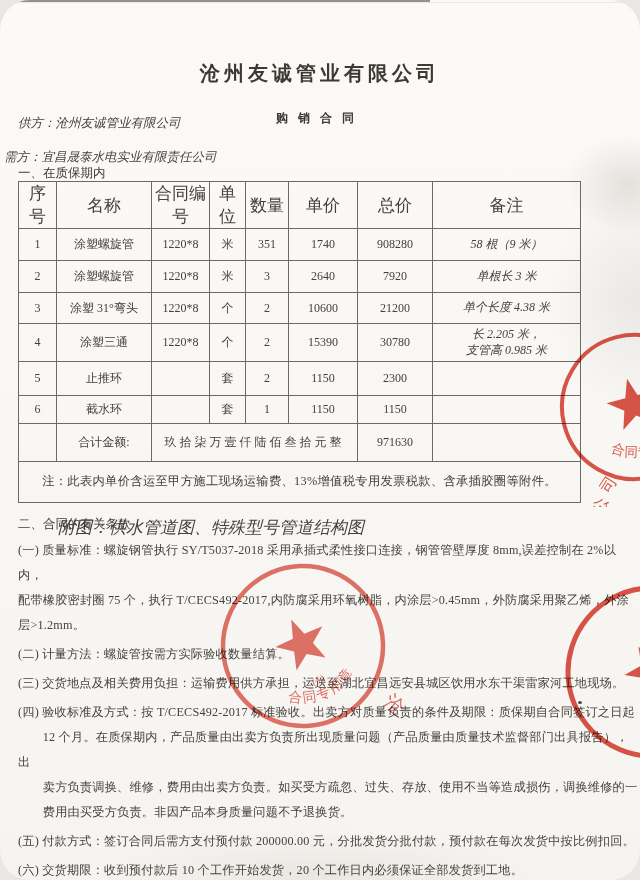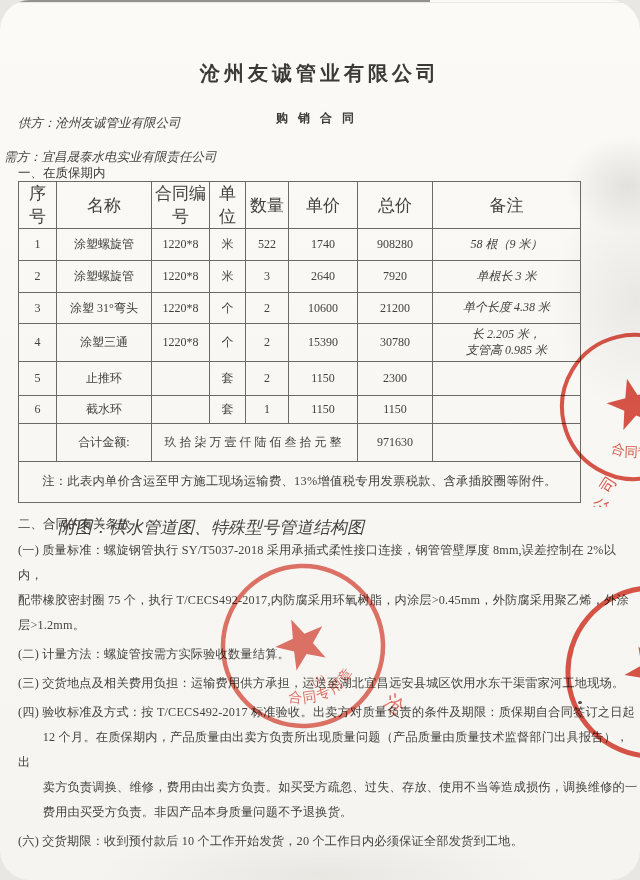--- a/index.html
+++ b/index.html
@@ -87,21 +87,21 @@
         <th>总价</th>
         <th>备注</th>
       </tr>
     </thead>
     <tbody>
       <tr class="r1">
         <td>1</td>
         <td>涂塑螺旋管</td>
         <td>1220*8</td>
         <td>米</td>
-        <td>522</td>
+        <td>351</td>
         <td>1740</td>
         <td>908280</td>
         <td class="remark">58 根（9 米）</td>
       </tr>
       <tr class="r2">
         <td>2</td>
         <td>涂塑螺旋管</td>
         <td>1220*8</td>
         <td>米</td>
         <td>3</td>
@@ -169,20 +169,21 @@
   <div class="abs terms">
     <p class="term">(一) 质量标准：螺旋钢管执行 SY/T5037-2018 采用承插式柔性接口连接，钢管管壁厚度 8mm,误差控制在 2%以内，
 配带橡胶密封圈 75 个，执行 T/CECS492-2017,内防腐采用环氧树脂，内涂层&gt;0.45mm，外防腐采用聚乙烯，外涂
 层&gt;1.2mm。</p>
     <p class="term">(二) 计量方法：螺旋管按需方实际验收数量结算。</p>
     <p class="term">(三) 交货地点及相关费用负担：运输费用供方承担，运送至湖北宜昌远安县城区饮用水东干渠雷家河工地现场。</p>
     <p class="term">(四) 验收标准及方式：按 T/CECS492-2017 标准验收。出卖方对质量负责的条件及期限：质保期自合同签订之日起
 　　12 个月。在质保期内，产品质量由出卖方负责所出现质量问题（产品质量由质量技术监督部门出具报告），出
 　　卖方负责调换、维修，费用由出卖方负责。如买受方疏忽、过失、存放、使用不当等造成损伤，调换维修的一
 　　费用由买受方负责。非因产品本身质量问题不予退换货。</p>
+    <p class="term">(五) 付款方式：签订合同后需方支付预付款 200000.00 元，分批发货分批付款，预付款在每次发货中按比例扣回。</p>
     <p class="term">(六) 交货期限：收到预付款后 10 个工作开始发货，20 个工作日内必须保证全部发货到工地。</p>
 
   </div>
 
   <svg class="stamp stamp-a" viewBox="0 0 200 200">
     <defs>
       <path id="topArcA" d="M 100,156 A 56,56 0 1,1 99.99,156"></path>
       <path id="botArcA" d="M 57,126 A 51,51 0 0,0 143,126"></path>
     </defs>
     <g transform="rotate(-14 100 100)">

